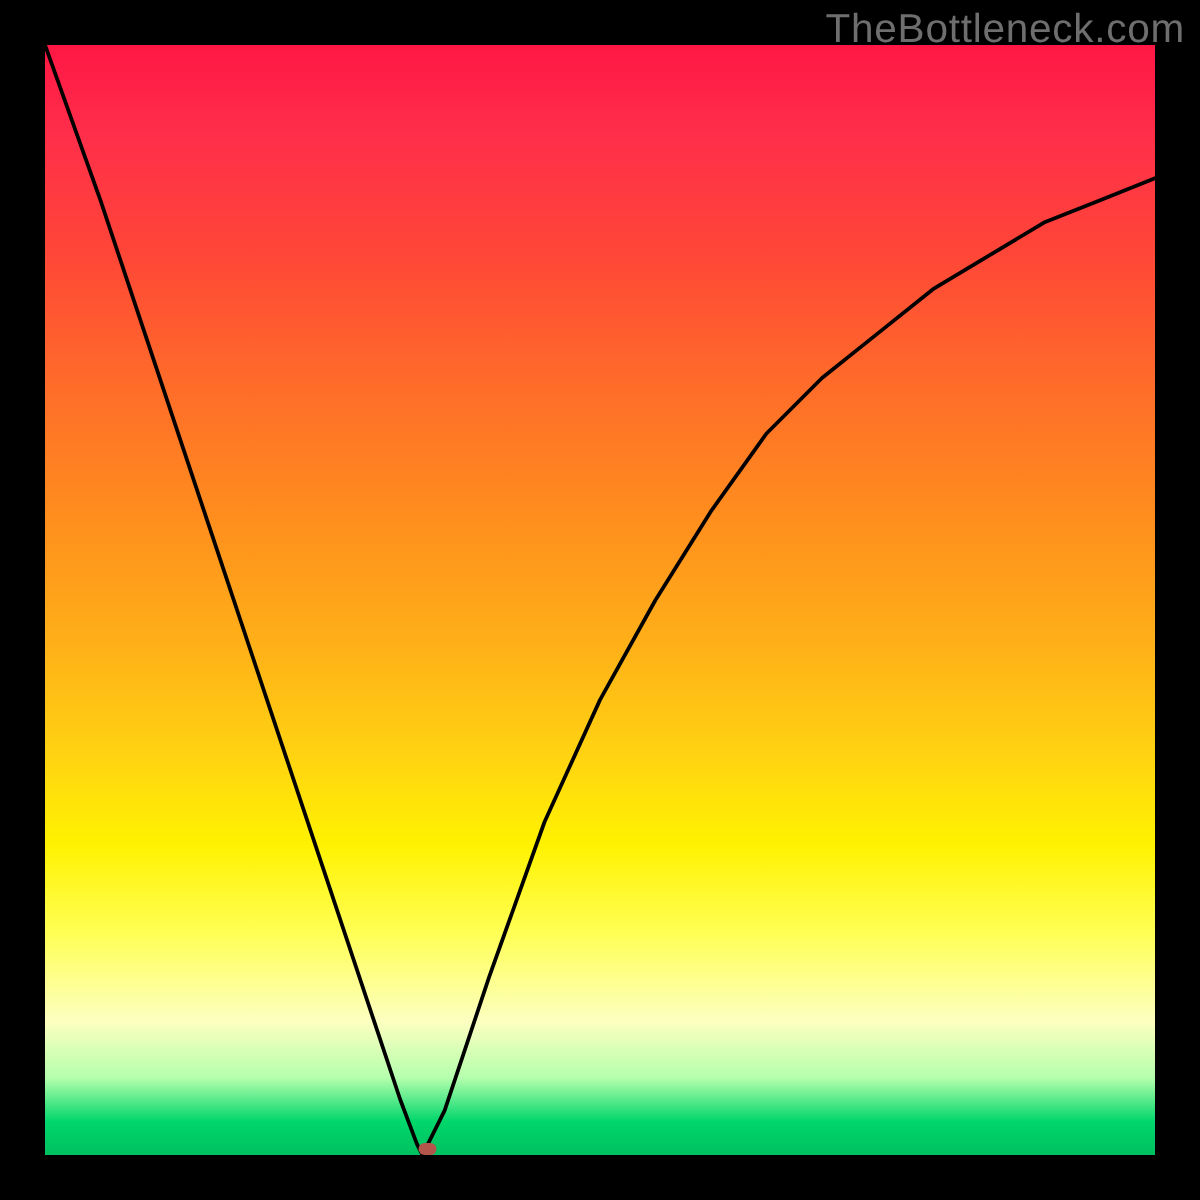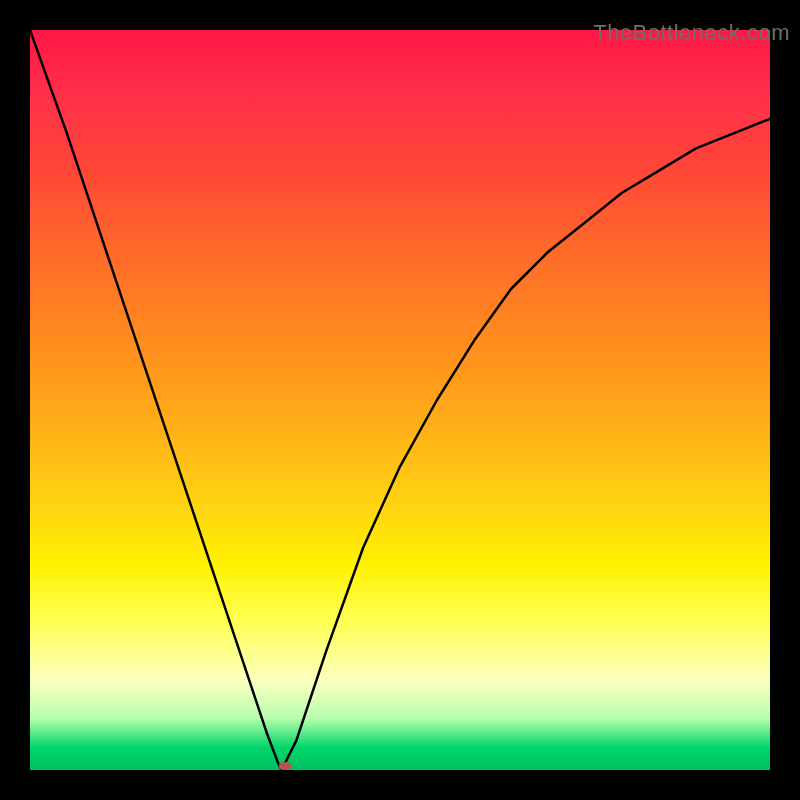--- a/index.html
+++ b/index.html
@@ -15,21 +15,21 @@
       #ffd311 64%,
       #fff200 72%,
       #ffff55 80%,
       #fcffc0 88%,
       #b6ffad 93%,
       #00d66b 97%,
       #00c060 100%);
   }
   svg.curve{position:absolute;left:30px;top:30px;width:740px;height:740px;pointer-events:none}
   .marker{position:absolute;width:12px;height:8px;background:#b3554a;border-radius:4px;transform:translate(-50%,-50%)}
-  .watermark{position:absolute;color:#6e6e6e;font-size:22px;letter-spacing:0.5px;top:20px}
+  .watermark{position:absolute;color:#6e6e6e;font-size:27px;letter-spacing:0.5px;top:4px}
 </style>
 </head>
 <body>
 
 <div class="wrap">
   <div class="plot-bg"></div>
   <svg class="curve" viewBox="0 0 740 740" preserveAspectRatio="none">
     <path id="curve-path" fill="none" stroke="#000" stroke-width="2.5" stroke-linejoin="round" stroke-linecap="round" d="M0.0 0.0 L37.0 103.6 L74.0 214.6 L111.0 325.6 L148.0 436.6 L185.0 547.6 L222.0 658.6 L236.8 703.0 L247.9 732.6 L251.6 740.0 L266.4 710.4 L296.0 621.6 L333.0 518.0 L370.0 436.6 L407.0 370.0 L444.0 310.8 L481.0 259.0 L518.0 222.0 L555.0 192.4 L592.0 162.8 L629.0 140.6 L666.0 118.4 L703.0 103.6 L740.0 88.8"></path>
   </svg>
   <div id="marker" class="marker" style="left: 285.3px; top: 766.3px; background: rgb(179, 85, 74);"></div>

